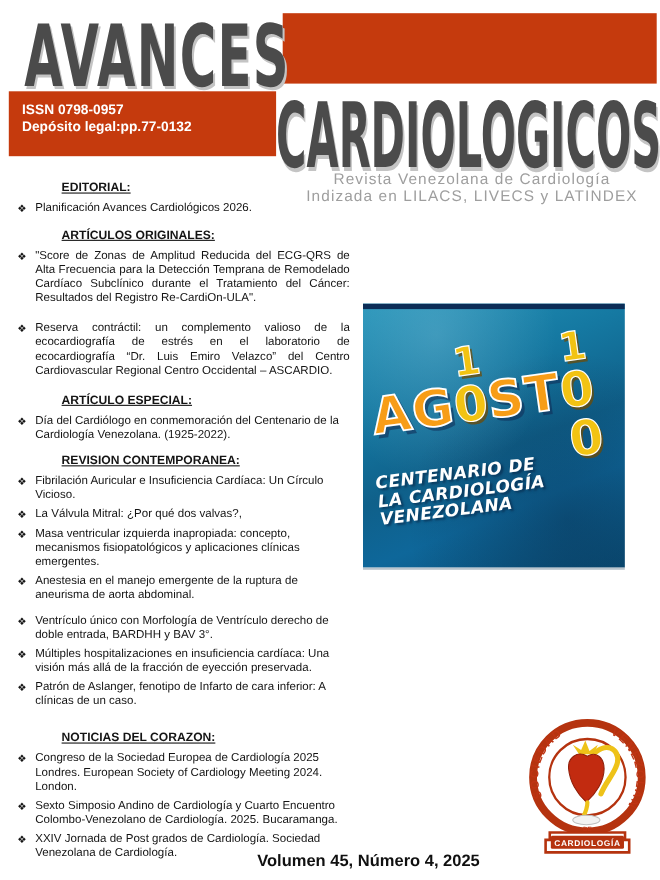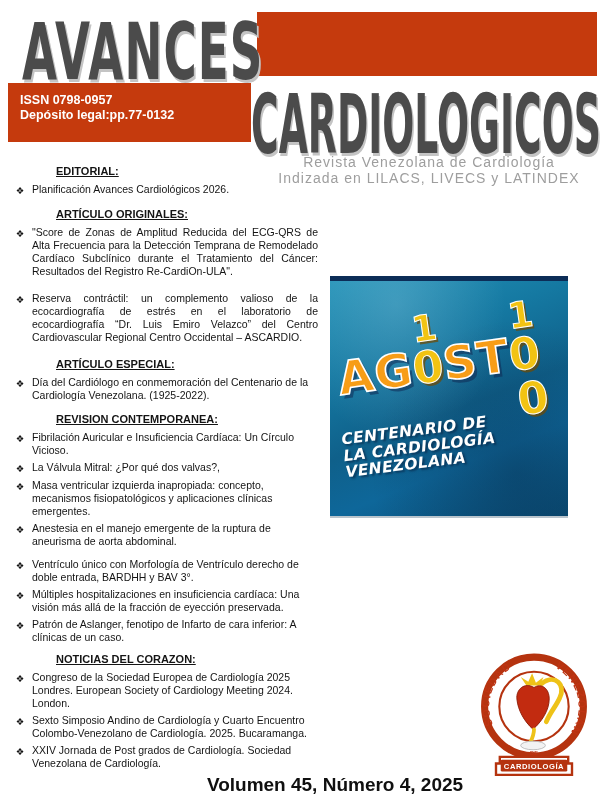--- a/index.html
+++ b/index.html
@@ -20,21 +20,21 @@
            transform:scaleX(.46);transform-origin:left top;white-space:nowrap;
            text-shadow:3px 3px 0 #c4c4c4;}
   .subtitle{position:absolute;left:262px;top:154px;width:334px;text-align:center;
             color:#9e9e9e;font-size:14px;line-height:16px;letter-spacing:1px;}
 
   
   .toc{position:absolute;left:12px;top:165px;width:308px;font-size:10.5px;line-height:13px;color:#141414;}
   .sec-h{font-size:11px;font-weight:bold;text-decoration:underline;margin:0 0 5px 2px;padding-left:42px;}
   .sec{margin:0;}
   .s1{margin-top:11px;} .s2{margin-top:13px;} .s3{margin-top:11px;}
-  .s4{margin-top:10px;} .s5{margin-top:9px;}
+  .s4{margin-top:10px;} .s5{margin-top:21px;}
   .ti{display:flex;margin:0 0 4px 2px;}
   .s1 .ti{margin-bottom:14px;}
   .blt{flex:0 0 12px;margin-right:6px;text-align:center;font-size:9.5px;padding-top:1px;}
   .txt{flex:1;padding-right:2px;}
   .s1 .txt{text-align:justify;}
 
   
   .poster{position:absolute;left:330px;top:276px;width:238px;height:240px;overflow:hidden;
           border-bottom:2px solid #b9c4cc;
           background:
@@ -54,21 +54,21 @@
   .caption{position:absolute;left:13px;top:146px;transform:rotate(-7deg);
            color:#ffffff;font-weight:bold;font-style:italic;font-size:15.5px;line-height:16.5px;
            letter-spacing:.4px;font-family:"DejaVu Sans",sans-serif;
            text-shadow:2px 2px 2px rgba(8,30,60,.55);}
 
   
   .logo{position:absolute;left:477px;top:650px;width:114px;height:132px;}
 
   
   .volume{position:absolute;left:140px;top:774px;width:390px;text-align:center;
-          font-weight:bold;font-size:19px;color:#101010;}
+          font-weight:bold;font-size:15px;color:#101010;}
 </style>
 </head>
 <body>
 
 <div class="page">
 
   <div class="red-top"></div>
   <div class="avances">AVANCES</div>
 
   <div class="red-issn">
@@ -86,21 +86,21 @@
 
     <div class="sec s0">
       <div class="sec-h">EDITORIAL:</div>
       <div class="ti">
         <span class="blt">❖</span>
         <span class="txt">Planificación Avances Cardiológicos 2026.</span>
       </div>
     </div>
 
     <div class="sec s1">
-      <div class="sec-h">ARTÍCULO ORIGINALES:</div>
+      <div class="sec-h">ARTÍCULOS ORIGINALES:</div>
       <div class="ti">
         <span class="blt">❖</span>
         <span class="txt">"Score de Zonas de Amplitud Reducida del ECG-QRS de Alta Frecuencia para la Detección Temprana de Remodelado Cardíaco Subclínico durante el Tratamiento del Cáncer: Resultados del Registro Re-CardiOn-ULA".</span>
       </div>
       <div class="ti">
         <span class="blt">❖</span>
         <span class="txt">Reserva contráctil: un complemento valioso de la ecocardiografía de estrés en el laboratorio de ecocardiografía “Dr. Luis Emiro Velazco” del Centro Cardiovascular Regional Centro Occidental – ASCARDIO.</span>
       </div>
     </div>
 

